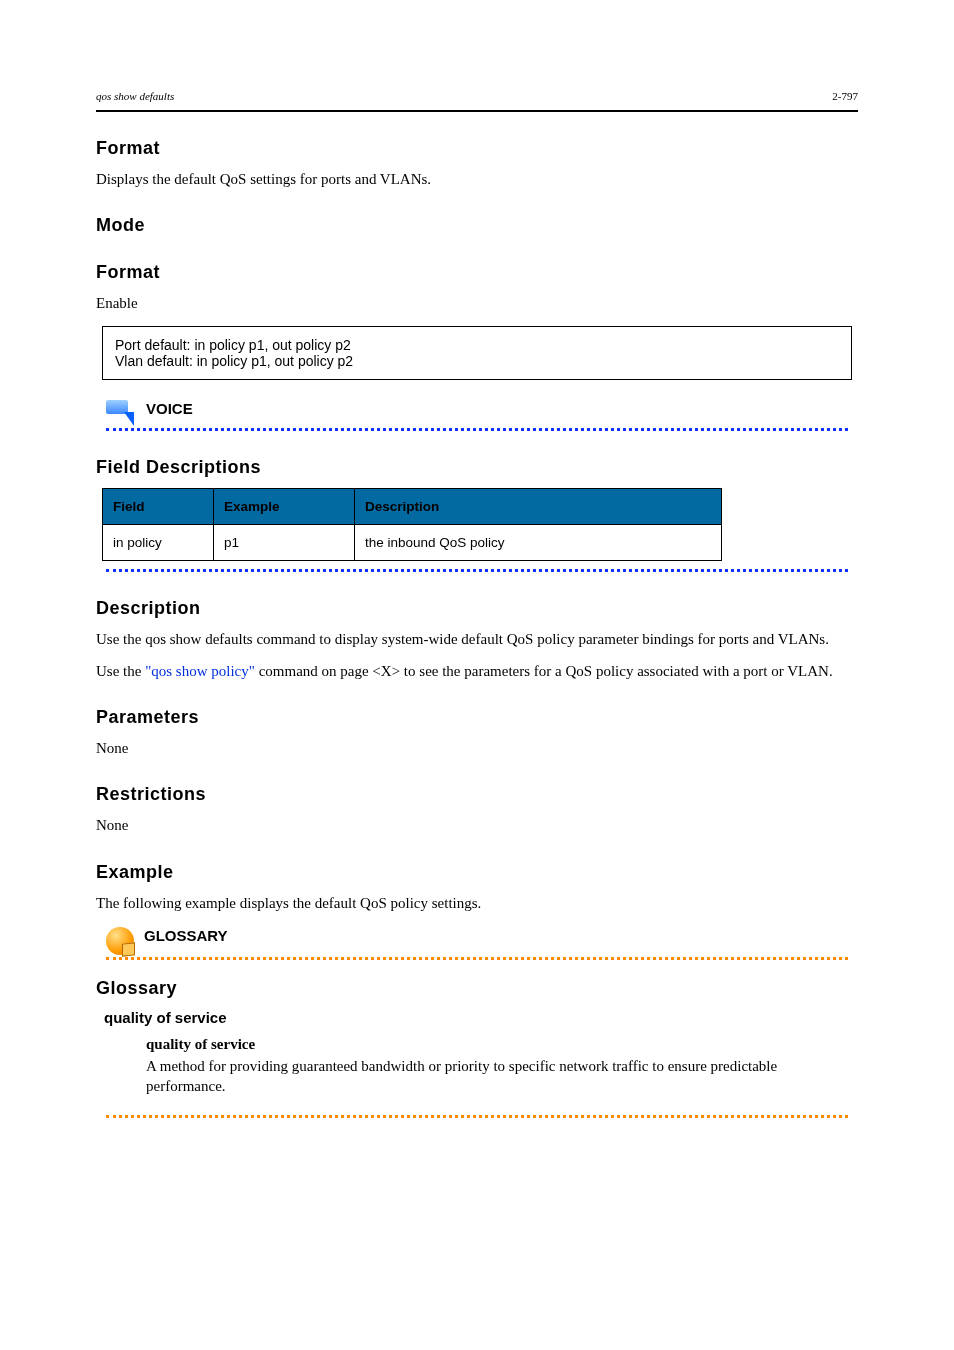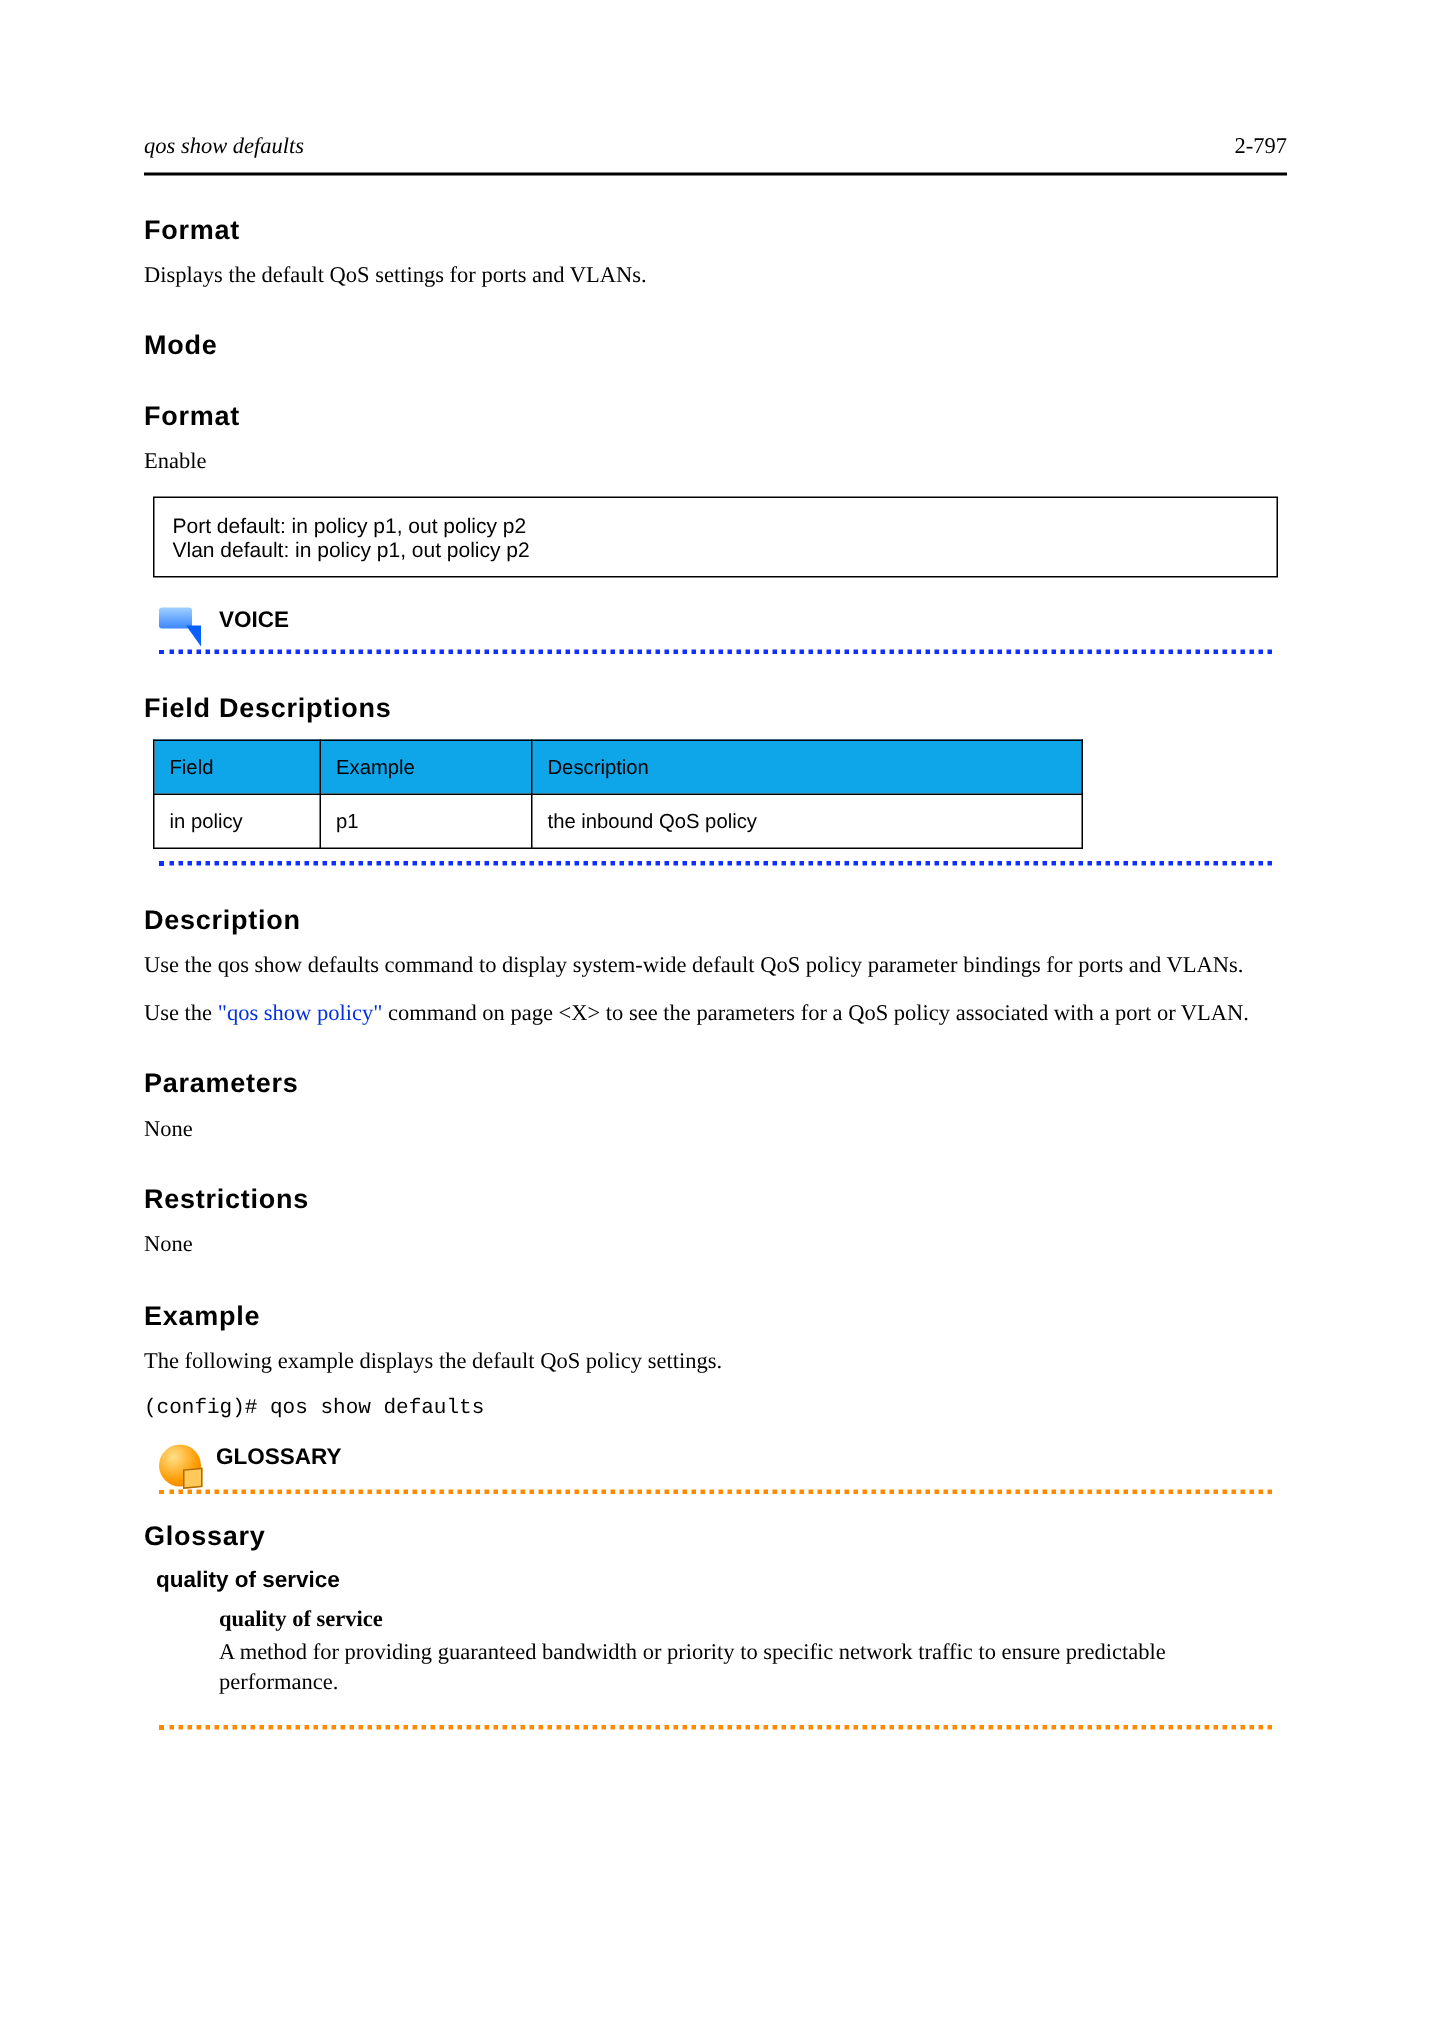--- a/index.html
+++ b/index.html
@@ -14,21 +14,21 @@
   .page {
     padding: 90px 96px 48px 96px;
     box-sizing: border-box;
     width: 100%;
     height: 100%;
     position: relative;
   }
   .header-row {
     display: flex;
     justify-content: space-between;
-    font-size: 15px;
+    font-size: 11px;
     margin-bottom: 8px;
   }
   .header-title { font-style: italic; }
   .header-page  { font-style: normal; }
   .hr-top { border: none; border-top: 2px solid #000; margin: 0 0 26px 0; }
 
   .sec {
     font-family: Arial, Helvetica, sans-serif;
     font-weight: bold;
     font-size: 18px;
@@ -82,22 +82,22 @@
     font-family: Arial, Helvetica, sans-serif;
     font-size: 13.5px;
   }
   .table th, .table td {
     border: 1.5px solid #000;
     padding: 10px 10px;
     text-align: left;
     vertical-align: middle;
   }
   .table th {
-    background: #0ea5e9;
-    font-weight: normal;
+    background: #0369a1;
+    font-weight: bold;
   }
   .table th.c1, .table td.c1 { width: 90px; }
   .table th.c2, .table td.c2 { width: 120px; }
 
   
   .gloss-title {
     font-family: Arial, Helvetica, sans-serif;
     font-size: 15px;
     font-weight: bold;
     margin: 6px 0 6px 8px;
@@ -176,21 +176,20 @@
   </p>
 
   <div class="sec">Parameters</div>
   <p class="body-p">None</p>
 
   <div class="sec">Restrictions</div>
   <p class="body-p">None</p>
 
   <div class="sec">Example</div>
   <p class="body-p">The following example displays the default QoS policy settings.</p>
-  <p class="body-p mono">(config)# qos show defaults</p>
 
   <div class="iconrow">
     <span class="globe-icon">
       <span class="disc"></span>
         <span class="cube"></span>
     </span>
     <span>GLOSSARY</span>
   </div>
   <hr class="dotted orange">
 

